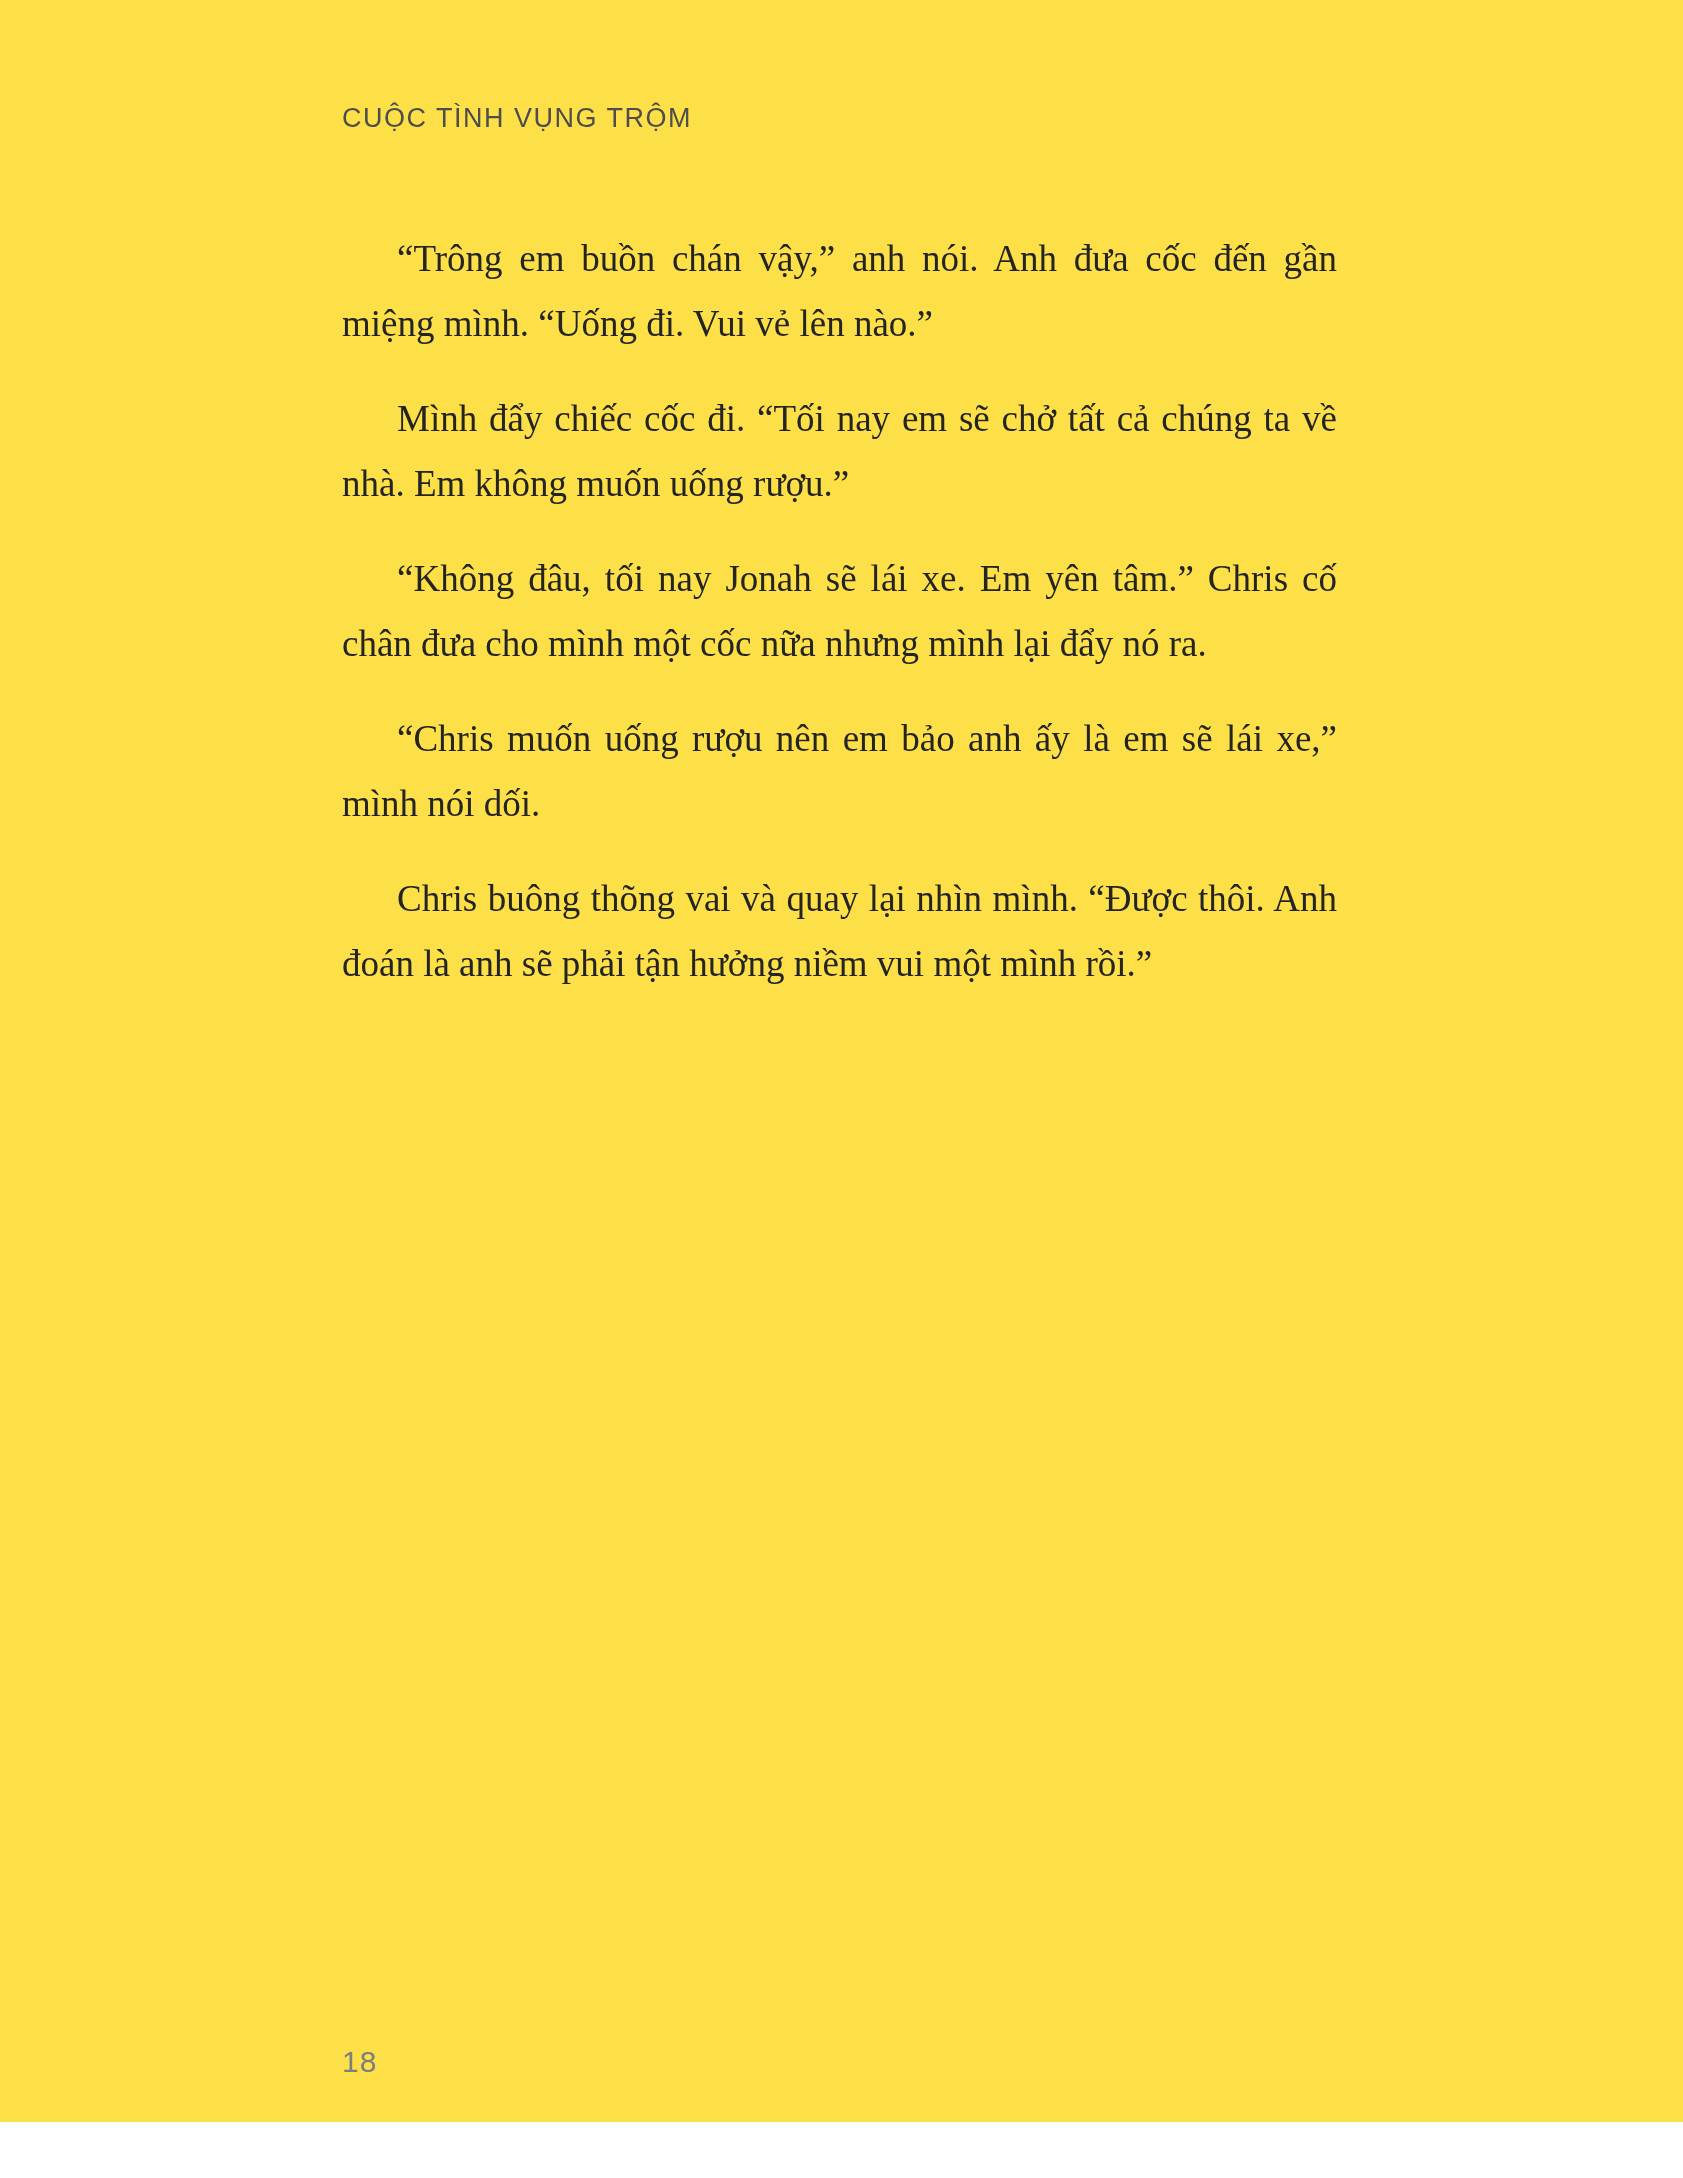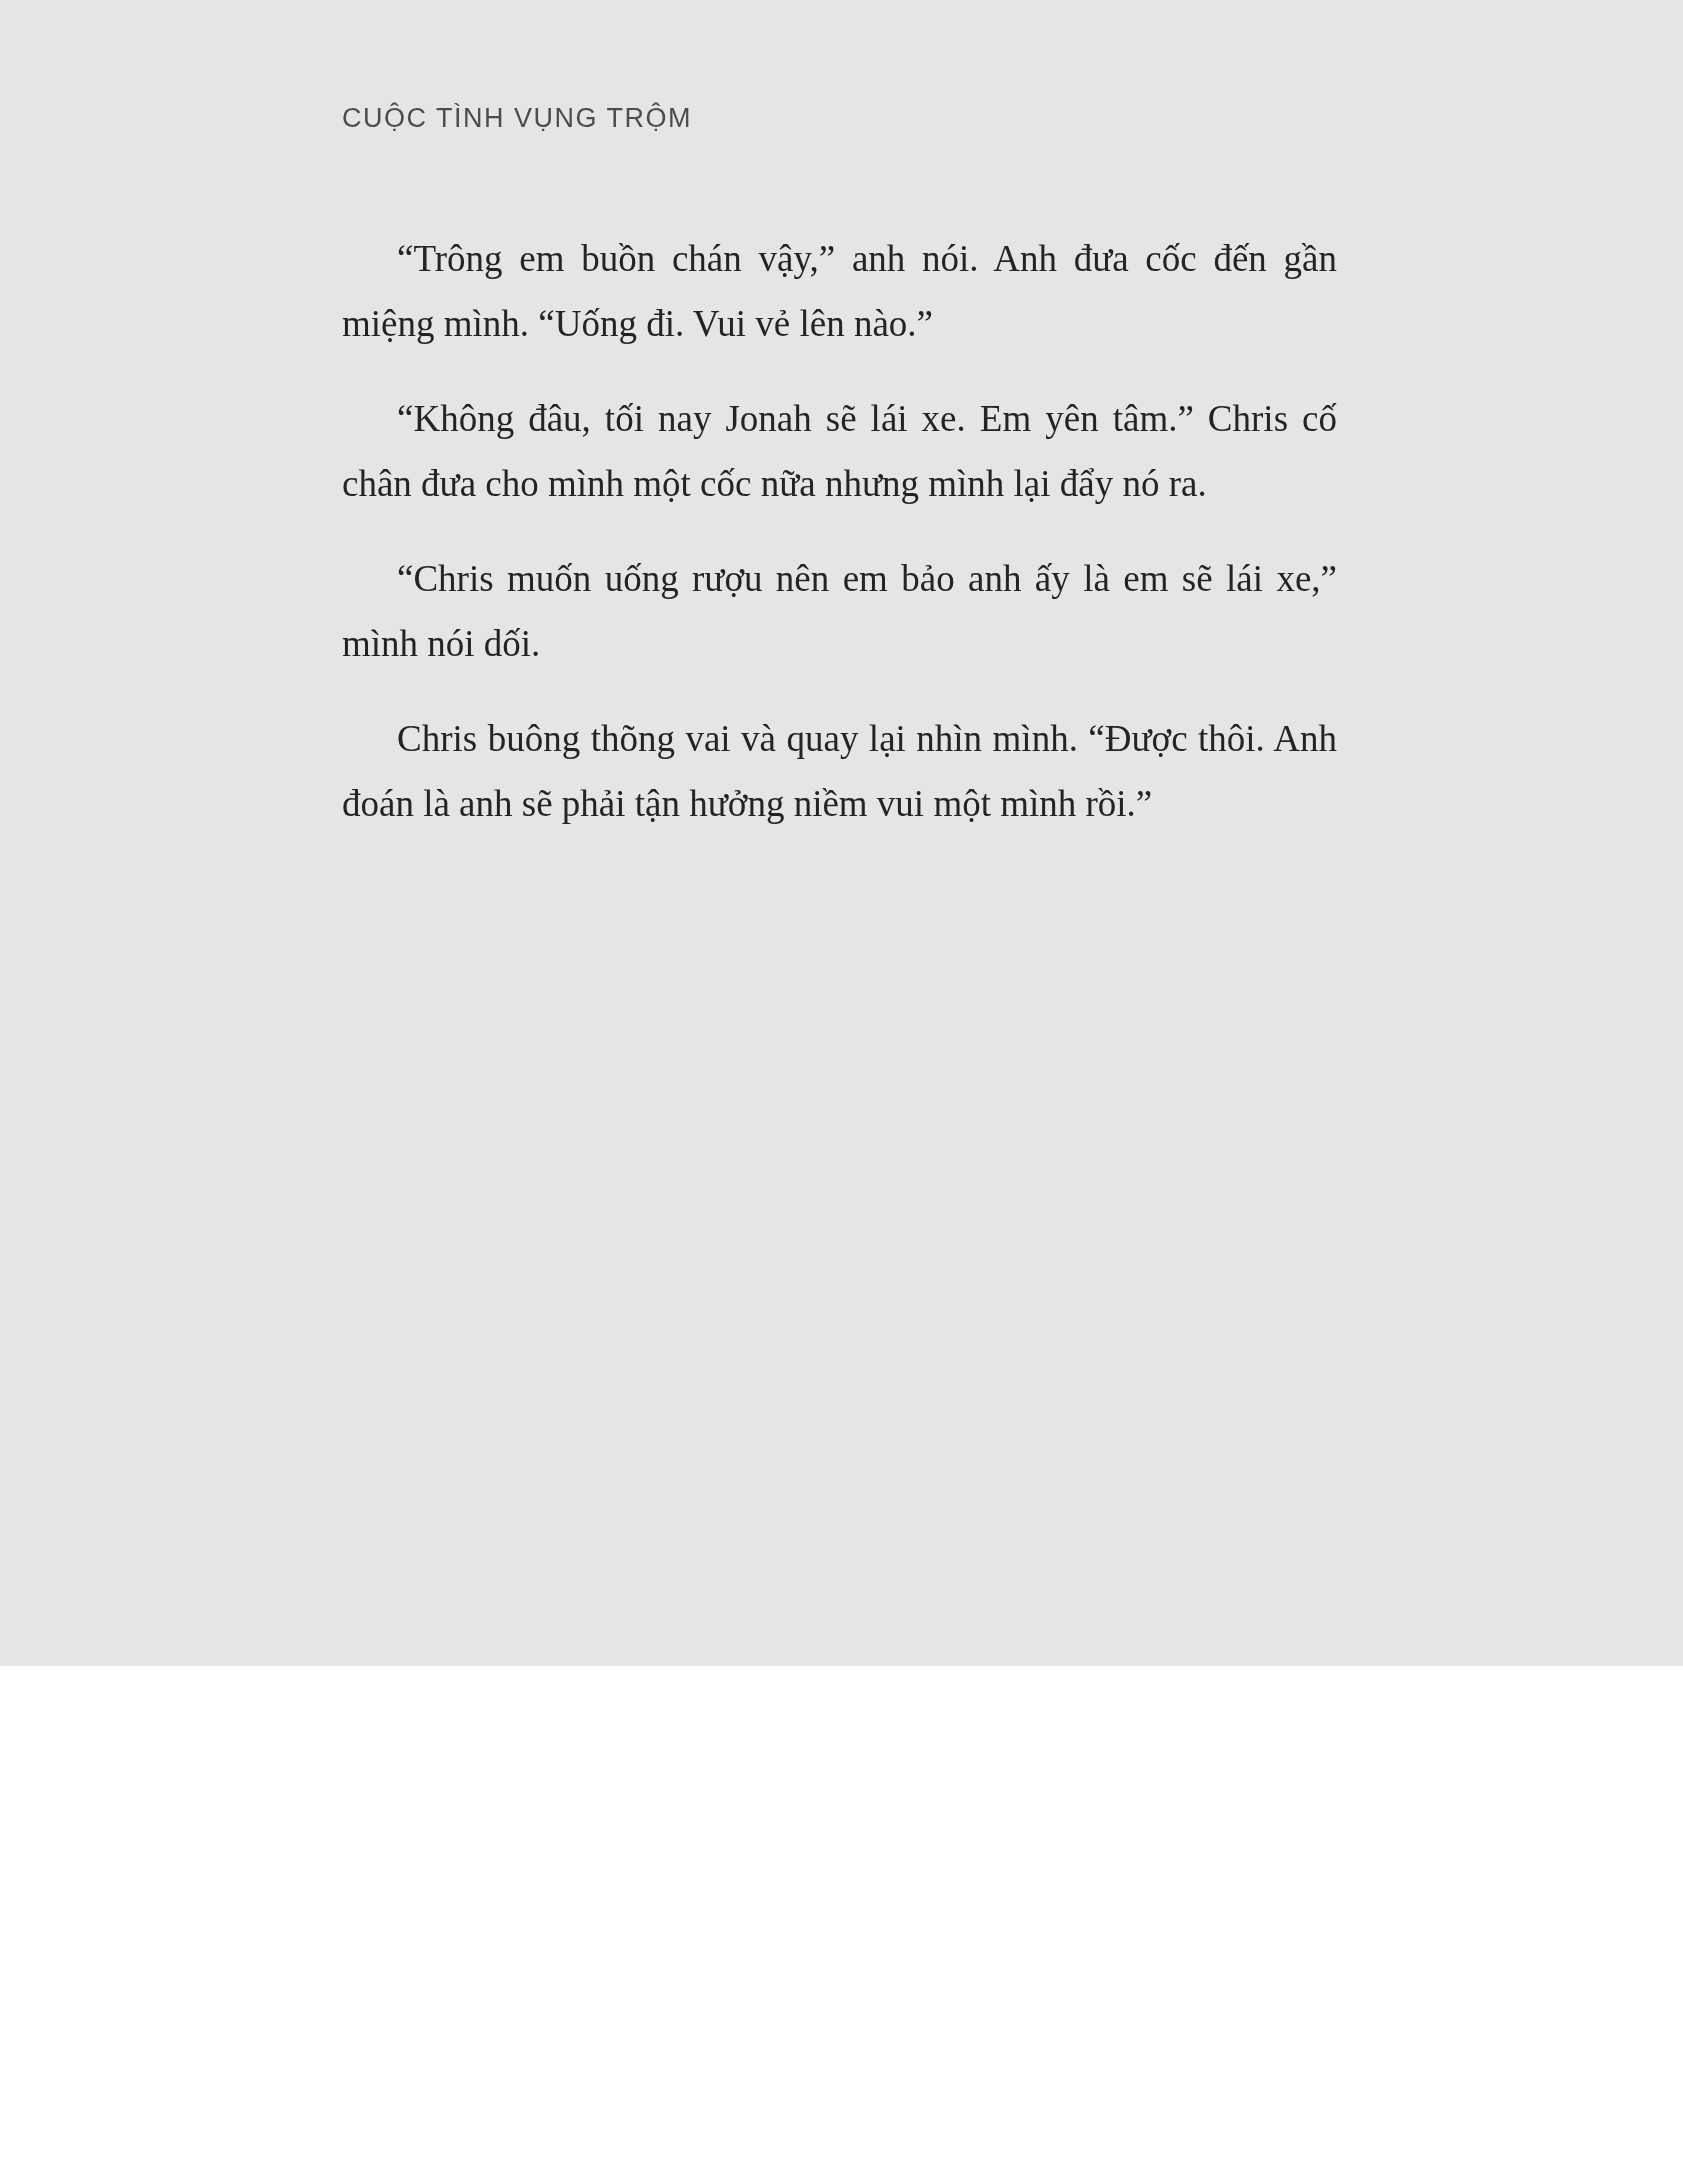--- a/index.html
+++ b/index.html
@@ -4,22 +4,22 @@
 <style>
   * { margin: 0; padding: 0; box-sizing: border-box; }
 
   html, body {
     background: #ffffff;
   }
 
   .page {
     position: relative;
     width: 1683px;
-    height: 1666px;
-    background: #e5e5e5;
+    height: 2122px;
+    background: #fde047;
     overflow: hidden;
     font-family: "Liberation Serif", serif;
   }
 
   .running-head {
     position: absolute;
     top: 103px;
     left: 342px;
     font-family: "Liberation Sans", sans-serif;
     font-size: 27px;
@@ -65,20 +65,21 @@
 <body>
 
 <div class="page">
 
   <header class="running-head">
     <span>CUỘC TÌNH VỤNG TRỘM</span>
   </header>
 
   <main class="page-body">
     <p>“Trông em buồn chán vậy,” anh nói. Anh đưa cốc đến gần miệng mình. “Uống đi. Vui vẻ lên nào.”</p>
+    <p>Mình đẩy chiếc cốc đi. “Tối nay em sẽ chở tất cả chúng ta về nhà. Em không muốn uống rượu.”</p>
     <p>“Không đâu, tối nay Jonah sẽ lái xe. Em yên tâm.” Chris cố chân đưa cho mình một cốc nữa nhưng mình lại đẩy nó ra.</p>
     <p>“Chris muốn uống rượu nên em bảo anh ấy là em sẽ lái xe,” mình nói dối.</p>
     <p>Chris buông thõng vai và quay lại nhìn mình. “Được thôi. Anh đoán là anh sẽ phải tận hưởng niềm vui một mình rồi.”</p>
   </main>
 
   <footer class="page-footer">
     <span class="page-number">18</span>
   </footer>
 
 </div>

